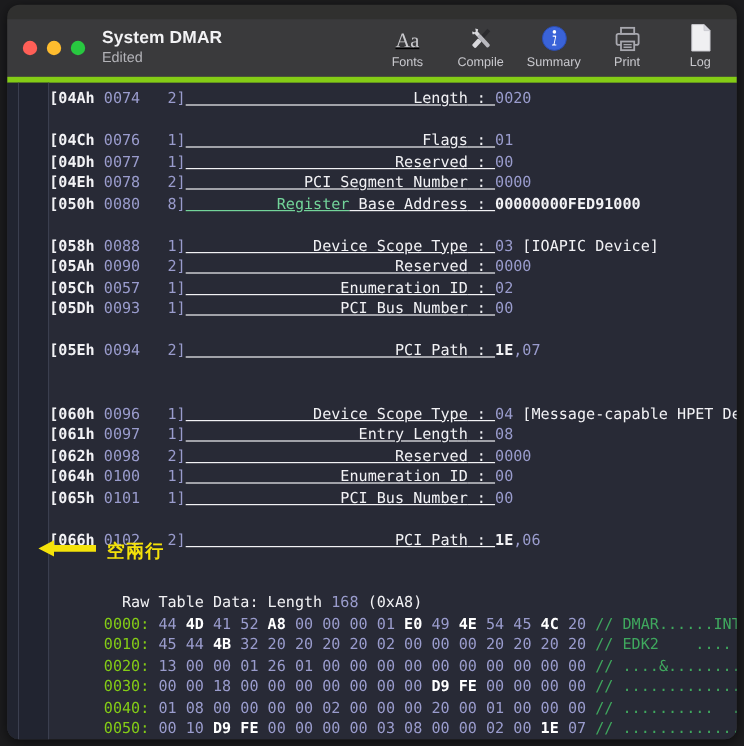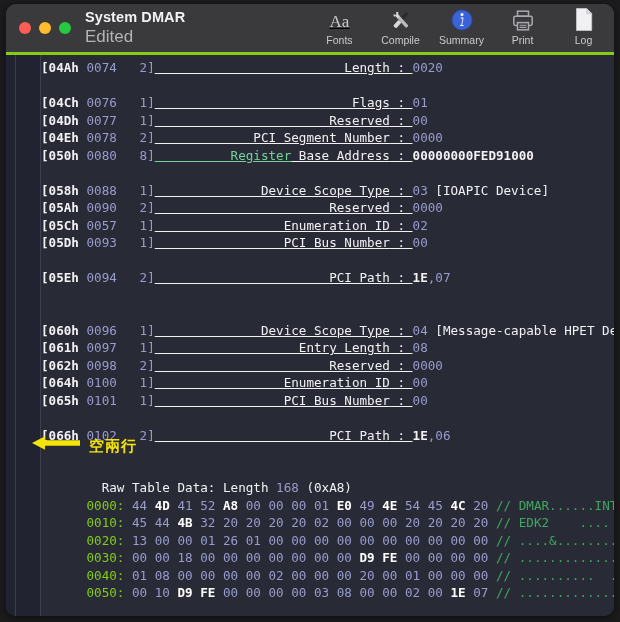--- a/index.html
+++ b/index.html
@@ -24,23 +24,24 @@
     border-radius: 10px;
     overflow: hidden;
     box-shadow: 0 2px 10px rgba(0,0,0,0.55);
   }
 
   
   .titlebar {
     position: relative;
     height: 48px;
     background: #3a3a3c;
-    border-bottom: 3px solid #84cc16;
+    border-bottom: 5px solid #84cc16;
     display: flex;
     align-items: center;
+    margin-top: 12px;
   }
   .traffic {
     display: flex;
     gap: 8px;
     padding-left: 13px;
     align-items: center;
   }
   .dot {
     width: 12px; height: 12px;
     border-radius: 50%;
@@ -56,21 +57,21 @@
   }
   .doc-title {
     font-family: "Liberation Sans", sans-serif;
     font-size: 14.5px;
     font-weight: bold;
     color: #f2f2f4;
     letter-spacing: 0.1px;
   }
   .doc-sub {
     font-family: "Liberation Sans", sans-serif;
-    font-size: 17px;
+    font-size: 12px;
     color: #b3b3b8;
     margin-top: 1px;
   }
 
   .toolbar {
     position: absolute;
     right: 0;
     top: 0;
     height: 48px;
     display: flex;

